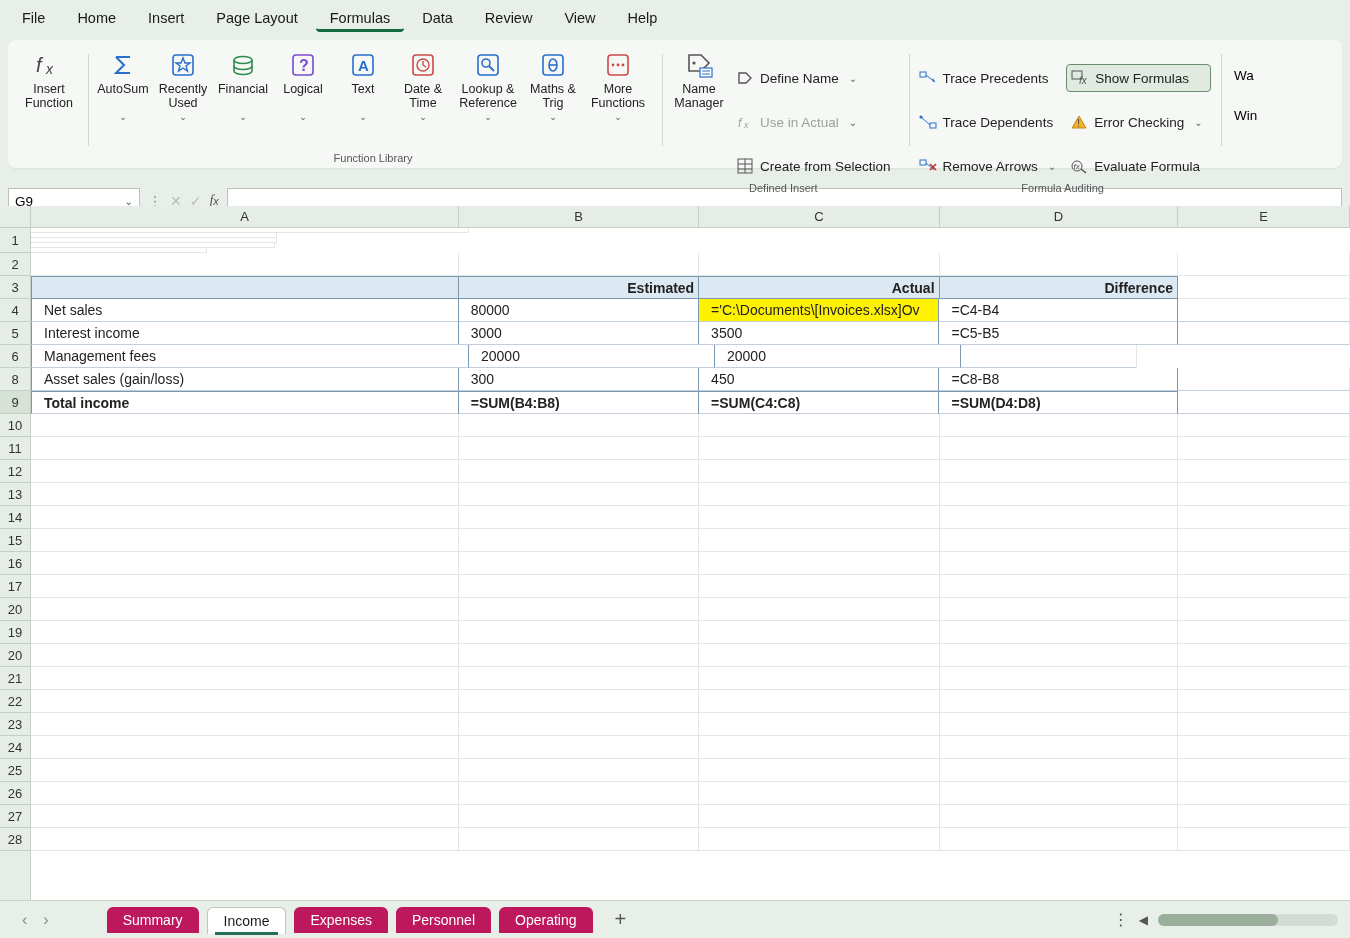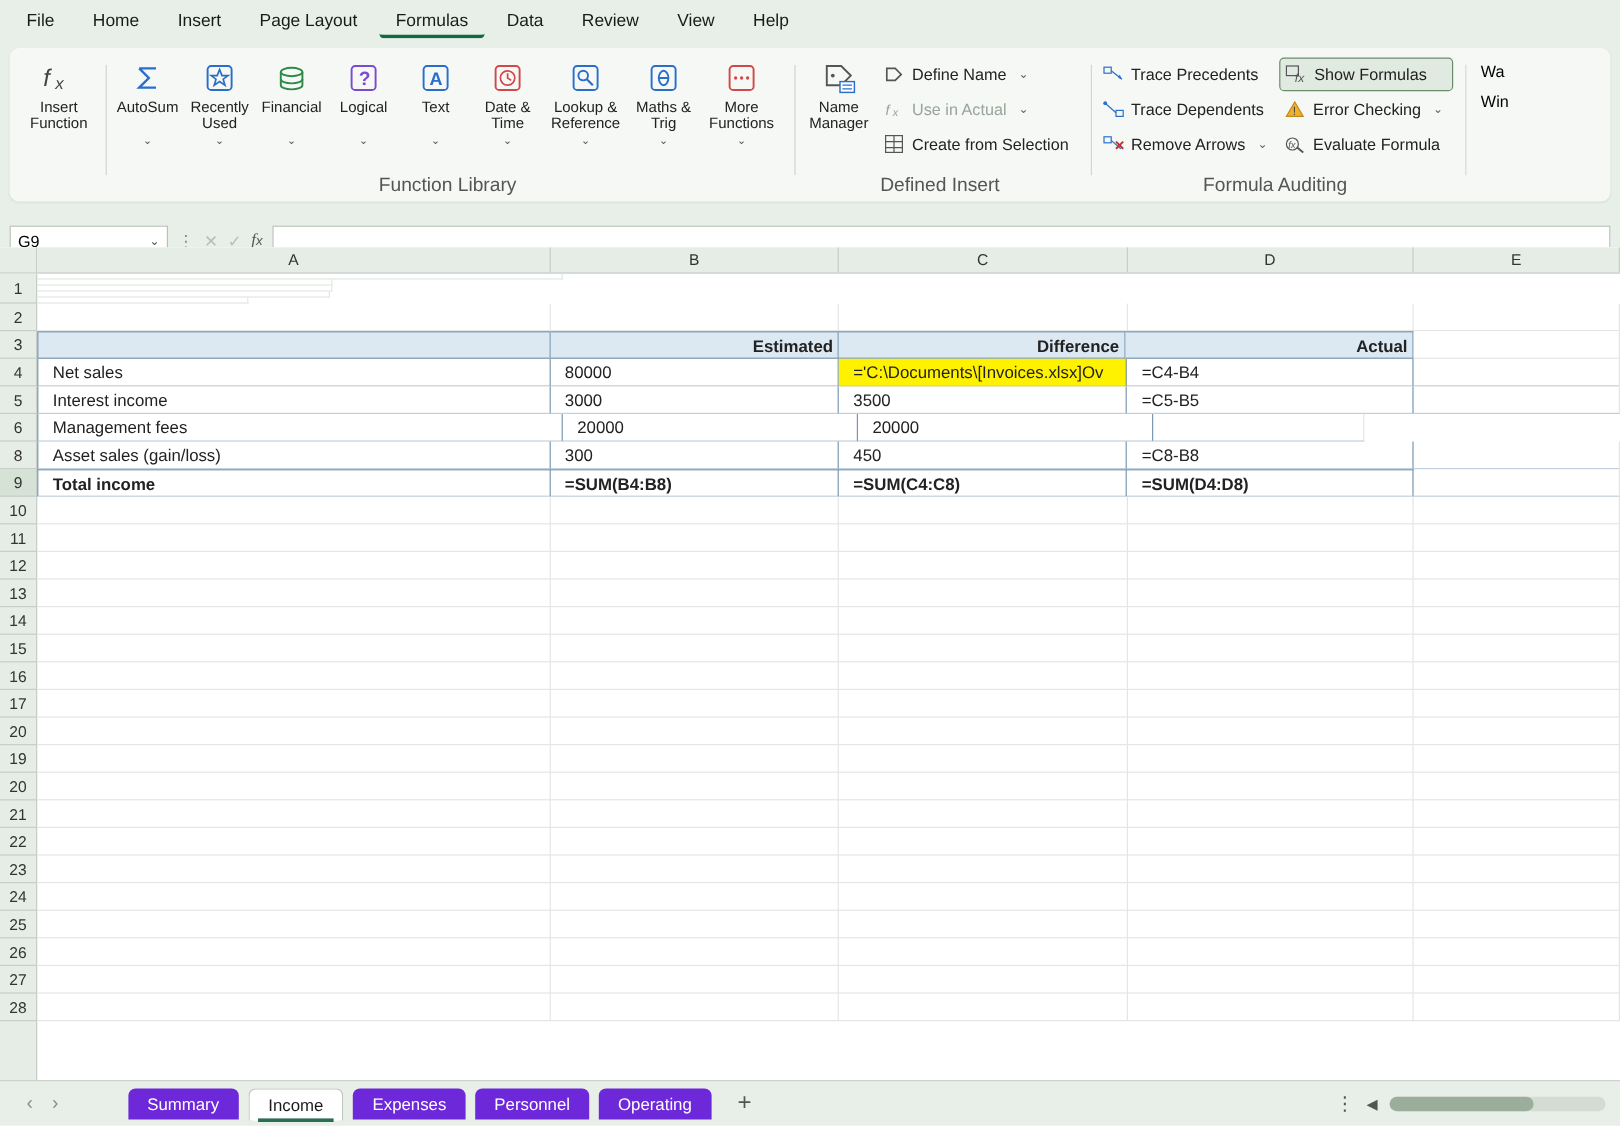--- a/index.html
+++ b/index.html
@@ -8,26 +8,26 @@
 
 .menubar { display: flex; align-items: center; height: 36px; padding: 0 8px; gap: 4px; }
 .menu-item { padding: 6px 14px; font-size: 14.5px; color: #1a1a1a; cursor: pointer; border-radius: 4px; }
 .menu-item.active { border-bottom: 3px solid #0f6b3d; padding-bottom: 3px; font-weight: 400; }
 
 
 .ribbon { background: #f5f8f5; margin: 4px 8px 0 8px; border-radius: 8px; padding: 8px 6px 4px 6px; display: flex; gap: 4px; height: 128px; position: relative; box-shadow: 0 1px 2px rgba(0,0,0,0.06);}
 .ribbon-group { display: flex; flex-direction: column; align-items: center; padding: 0 6px; position: relative; }
 .ribbon-group + .ribbon-group::before { content: ""; position: absolute; left: 0; top: 6px; bottom: 18px; width: 1px; background: #d0d6d0; }
 .group-body { display: flex; align-items: flex-start; gap: 2px; flex: 1; }
-.group-label { font-size: 16px; color: #555; margin-top: auto; padding-top: 2px; }
+.group-label { font-size: 11px; color: #555; margin-top: auto; padding-top: 2px; }
 .big-btn { display: flex; flex-direction: column; align-items: center; justify-content: flex-start; width: 58px; padding: 2px 1px; cursor: pointer; border-radius: 4px; }
 .big-btn .icon-slot { width: 30px; height: 30px; display: flex; align-items: center; justify-content: center; margin-bottom: 2px; }
 .big-btn .label { font-size: 12.5px; text-align: center; line-height: 1.15; color: #222; }
 .big-btn .caret { font-size: 9px; color: #555; margin-top: 1px; }
-.stack { display: flex; flex-direction: column; gap: 1px; padding-top: 0; }
+.stack { display: flex; flex-direction: column; gap: 16px; padding-top: 0; margin-top: 16px; }
 .small-btn { display: flex; align-items: center; gap: 6px; padding: 3px 8px 3px 4px; font-size: 13.5px; color: #222; cursor: pointer; border-radius: 4px; height: 28px; white-space: nowrap;}
 .small-btn.disabled { color: #9aa49a; cursor: default; }
 .small-btn.active { border: 1px solid #6b8c6b; background: #e0eae0; }
 .small-btn .mini-icon { width: 18px; height: 18px; display: inline-flex; align-items: center; justify-content: center; }
 .small-caret { font-size: 10px; color: #666; margin-left: 4px; }
 
 
 .fbar { display: flex; align-items: center; margin: 18px 8px 0 8px; background: #e8efe8; height: 30px; gap: 0; }
 .namebox { width: 132px; height: 26px; background: #fff; border: 1px solid #b8c2b8; display: flex; align-items: center; padding: 0 6px; font-size: 13.5px; justify-content: space-between;}
 .namebox .dd { font-size: 10px; color: #555; }
@@ -60,21 +60,21 @@
 .table-left-border  { border-left: 1px solid #7a98b0; }
 .table-col-border   { border-right: 1px solid #7a98b0; }
 .data-row .cell, .total-row .cell { border-bottom: 1px solid #c3d0db; padding-left: 12px;}
 .data-row .cell.colA, .total-row .cell.colA { border-bottom: 1px solid #c3d0db;}
 .bold { font-weight: 700; }
 
 
 .sheetbar { position: absolute; bottom: 0; left: 0; right: 0; height: 38px; background: #e8efe8; display: flex; align-items: center; padding: 0 12px; gap: 6px; border-top: 1px solid #cad2ca;}
 .sheet-nav { display: flex; gap: 16px; color: #888; font-size: 16px; padding: 0 12px 0 10px;}
 .sheet-tabs { display: flex; gap: 8px; align-items: center; margin-left: 40px;}
-.sheet-tab { padding: 5px 16px; font-size: 14px; border-radius: 6px 6px 0 0; cursor: pointer; background: #6d28d9; color: #fff;}
+.sheet-tab { padding: 5px 16px; font-size: 14px; border-radius: 6px 6px 0 0; cursor: pointer; background: #be185d; color: #fff;}
 .sheet-tab.active { background: #fff; color: #1a1a1a; border: 1px solid #bcc6bc; border-bottom: none; position: relative; top: 1px; font-weight: 400;}
 .sheet-tab.active::after { content:""; position:absolute; left:10%; right:10%; bottom:-1px; height:3px; background:#2a6e55;}
 .add-sheet { font-size: 20px; color: #555; margin-left: 14px; cursor: pointer;}
 .sheetbar-right { margin-left: auto; display: flex; align-items: center; gap: 10px;}
 .hscroll { width: 180px; height: 12px; background: #d2dcd2; border-radius: 6px; position: relative;}
 .hscroll .thumb { position: absolute; left: 0; width: 120px; top: 0; bottom: 0; background: #9bae9b; border-radius: 6px;}
 .dots { font-size: 16px; color: #555; cursor: pointer;}
 .tri-left { font-size: 12px; color: #555;}
 
 svg { display: block; }
@@ -411,22 +411,22 @@
       <div class="cell" style="width:438px"></div>
       <div class="cell" style="width:246px"></div>
       <div class="cell" style="width:246px"></div>
       <div class="cell" style="width:244px"></div>
       <div class="cell" style="width:176px"></div>
     </div>
 
     <div class="row hdr-row">
       <div class="cell table-col-border" style="width:438px"></div>
       <div class="cell right table-col-border" style="width:246px">Estimated</div>
+      <div class="cell right table-col-border" style="width:246px">Actual</div>
       <div class="cell right table-right-border" style="width:244px">Difference</div>
-      <div class="cell right table-col-border" style="width:246px">Actual</div>
       <div class="cell" style="width:176px; background:#fff; border-top:none;border-bottom:1px solid #e3e6e3;"></div>
     </div>
 
     <div class="row data-row">
       <div class="cell colA table-left-border table-col-border bold" style="width:438px">Net sales</div>
       <div class="cell table-col-border" style="width:246px">80000</div>
       <div class="cell yellow table-col-border" style="width:246px">='C:\Documents\[Invoices.xlsx]Ov</div>
       <div class="cell table-right-border" style="width:244px">=C4-B4</div>
       <div class="cell" style="width:176px"></div>
     </div>

